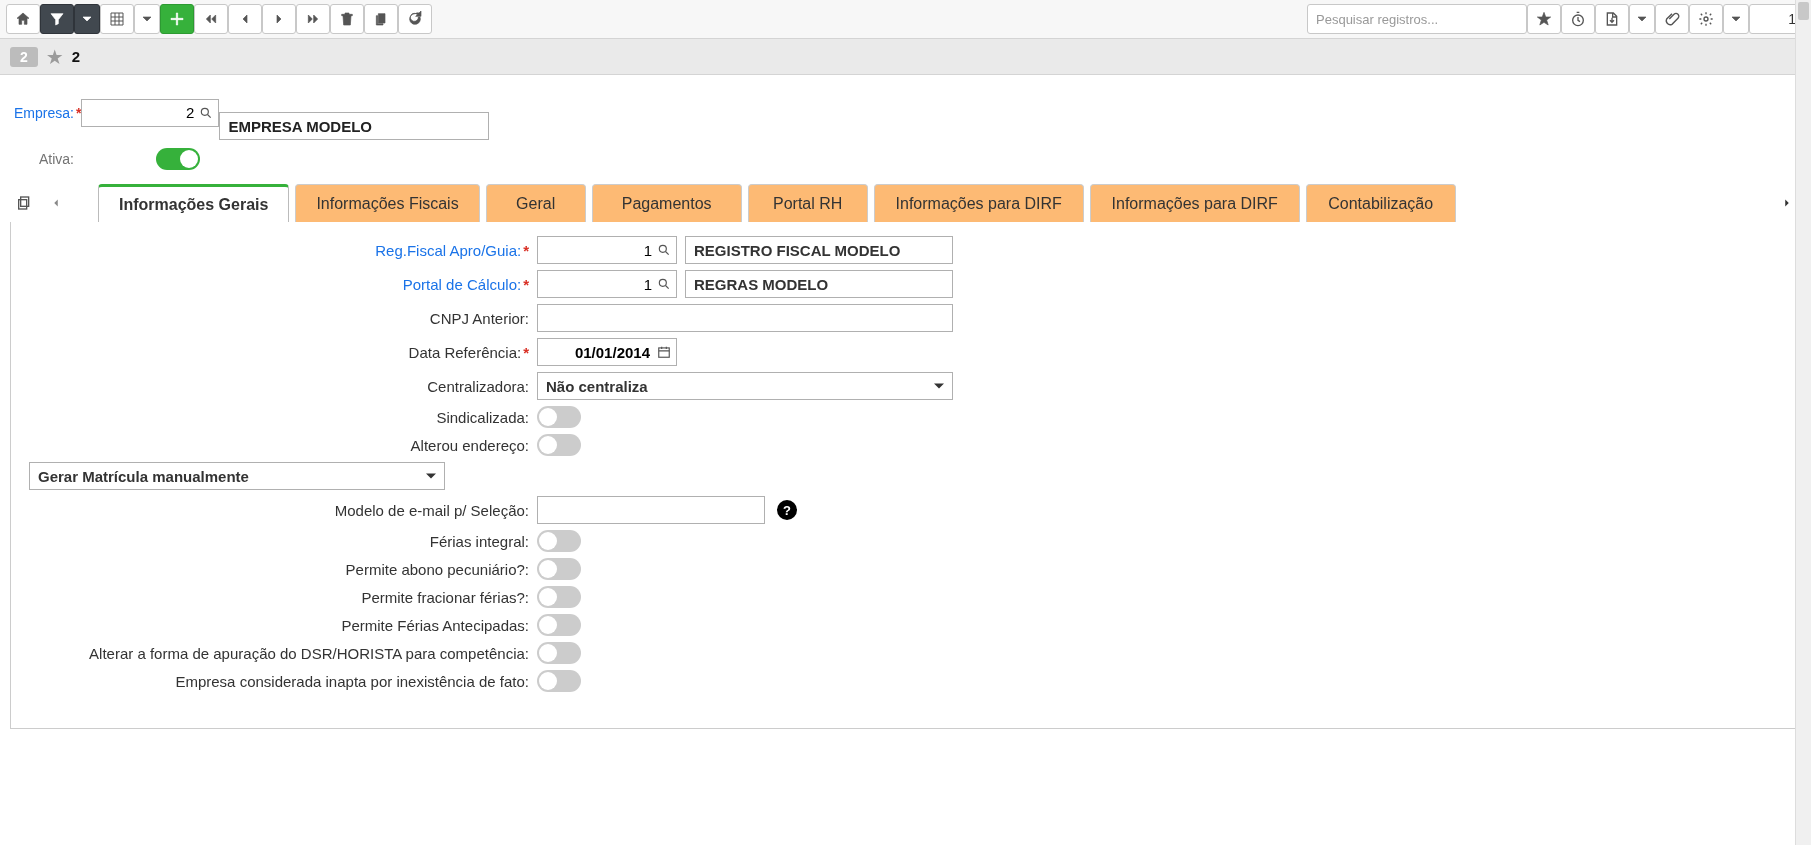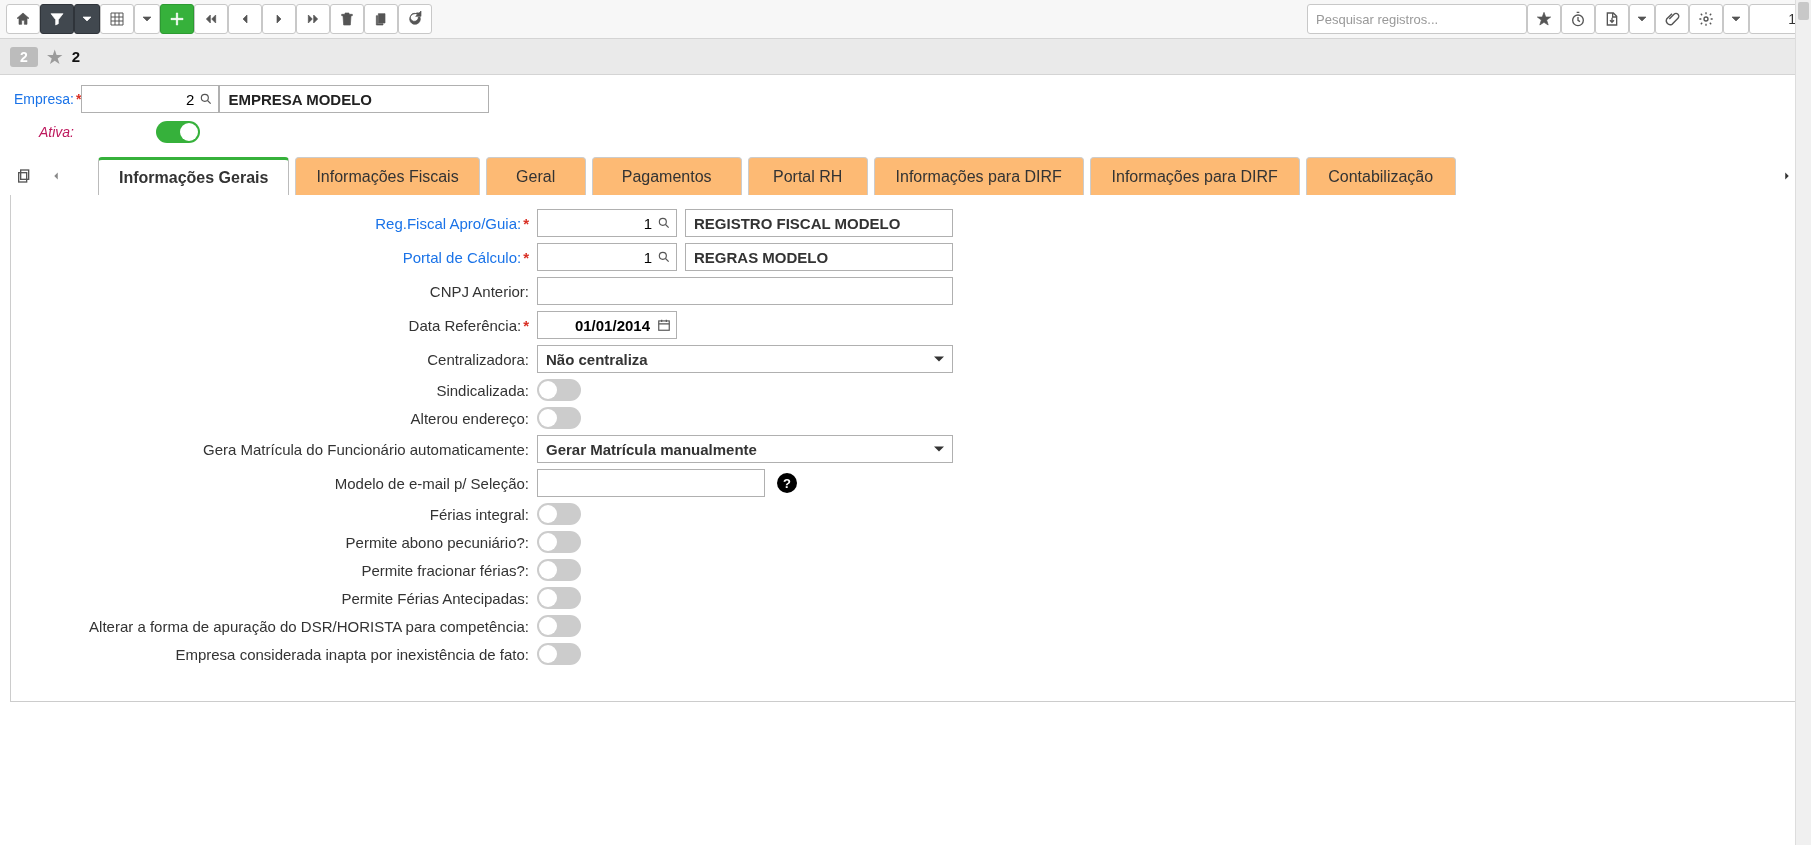--- a/index.html
+++ b/index.html
@@ -95,21 +95,21 @@
   display: flex;
   align-items: center;
   margin-bottom: 8px;
 }
 .hf-label {
   color: #1a73e8;
   font-size: 14px;
   min-width: 60px;
   text-align: right;
 }
-.hf-label.black { color: #be185d; font-style: italic; }
+.hf-label.black { color: #737373; }
 .req-star { color: #d93025; font-weight: bold; margin-left: 2px; }
 .hf-input-sm {
   width: 138px;
   height: 28px;
   border: 1px solid #b0b0b0;
   padding: 0 24px 0 6px;
   text-align: right;
   font-size: 15px;
   position: relative;
 }
@@ -126,20 +126,21 @@
 .hf-display {
   width: 270px;
   height: 28px;
   border: 1px solid #b0b0b0;
   padding: 8px 8px;
   font-size: 15px;
   font-weight: bold;
   display: flex;
   align-items: center;
   color: #222;
+  margin-top: 27px;
 }
 .toggle {
   width: 44px; height: 22px;
   border-radius: 11px;
   background: #ccc;
   position: relative;
   cursor: pointer;
 }
 .toggle::after {
   content: '';
@@ -526,21 +527,20 @@
     <span class="df-label">Sindicalizada:</span>
     <div class="toggle"></div>
   </div>
 
   <div class="df-row">
     <span class="df-label">Alterou endereço:</span>
     <div class="toggle"></div>
   </div>
 
   <div class="df-row">
-    <span class="df-label">Gera Matrícula do Funcionário automaticamente:</span>
     <div class="df-select">
       <span>Gerar Matrícula manualmente</span>
       <span class="select-caret"></span>
     </div>
   </div>
 
   <div class="df-row">
     <span class="df-label">Modelo de e-mail p/ Seleção:</span>
     <input class="df-input df-email" value="" style="">
     <span class="help-icon">?</span>

